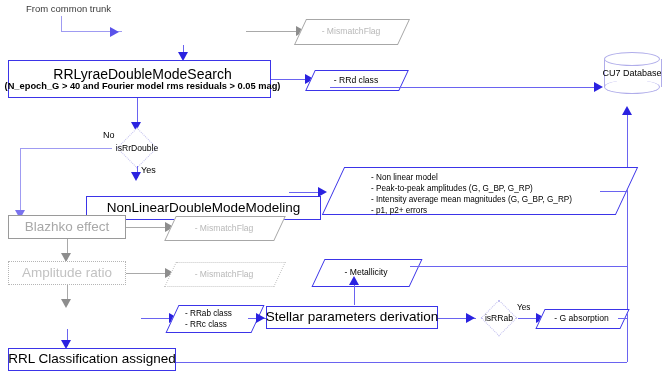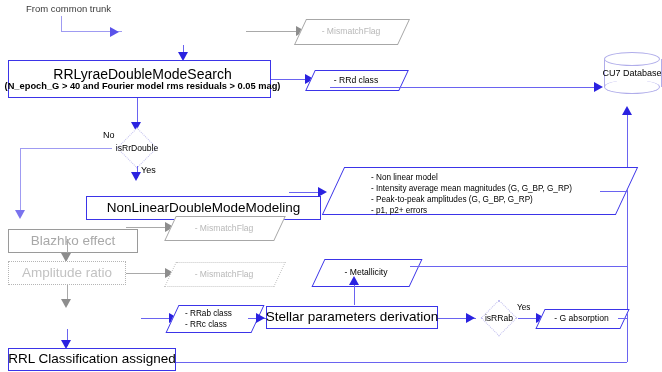--- a/index.html
+++ b/index.html
@@ -125,29 +125,29 @@
     <span class="t1">NonLinearDoubleModeModeling</span>
   </div>
 
   <div class="ln h" style="left:289px;top:191.5px;width:35px;"></div>
   <div class="ar r" style="left:318px;top:187px;"></div>
 
   <div class="para" style="left:333px;top:167px;width:292px;height:46px;">
     <div class="skew"></div>
     <div class="plist" style="left:38px;top:6px;">
       <div>- Non linear model</div>
+      <div>- Peak-to-peak amplitudes (G, G_BP, G_RP)</div>
       <div>- Intensity average mean magnitudes (G, G_BP, G_RP)</div>
-      <div>- Peak-to-peak amplitudes (G, G_BP, G_RP)</div>
       <div>- p1, p2+ errors</div>
     </div>
   </div>
 
   <div class="ln h" style="left:600px;top:190.5px;width:27px;"></div>
 
-  <div class="node box gray" style="left:8px;top:229px;width:130px;height:24px;">
+  <div class="node box gray" style="left:8px;top:215px;width:118px;height:24px;">
     <span class="t1">Blazhko effect</span>
   </div>
 
   <div class="ln h g" style="left:126px;top:226.5px;width:45px;"></div>
   <div class="ar rg" style="left:165px;top:222px;"></div>
 
   <div class="para gray" style="left:170px;top:216px;width:108px;height:23px;">
     <div class="skew"></div>
     <div class="ptxt">- MismatchFlag</div>
   </div>

